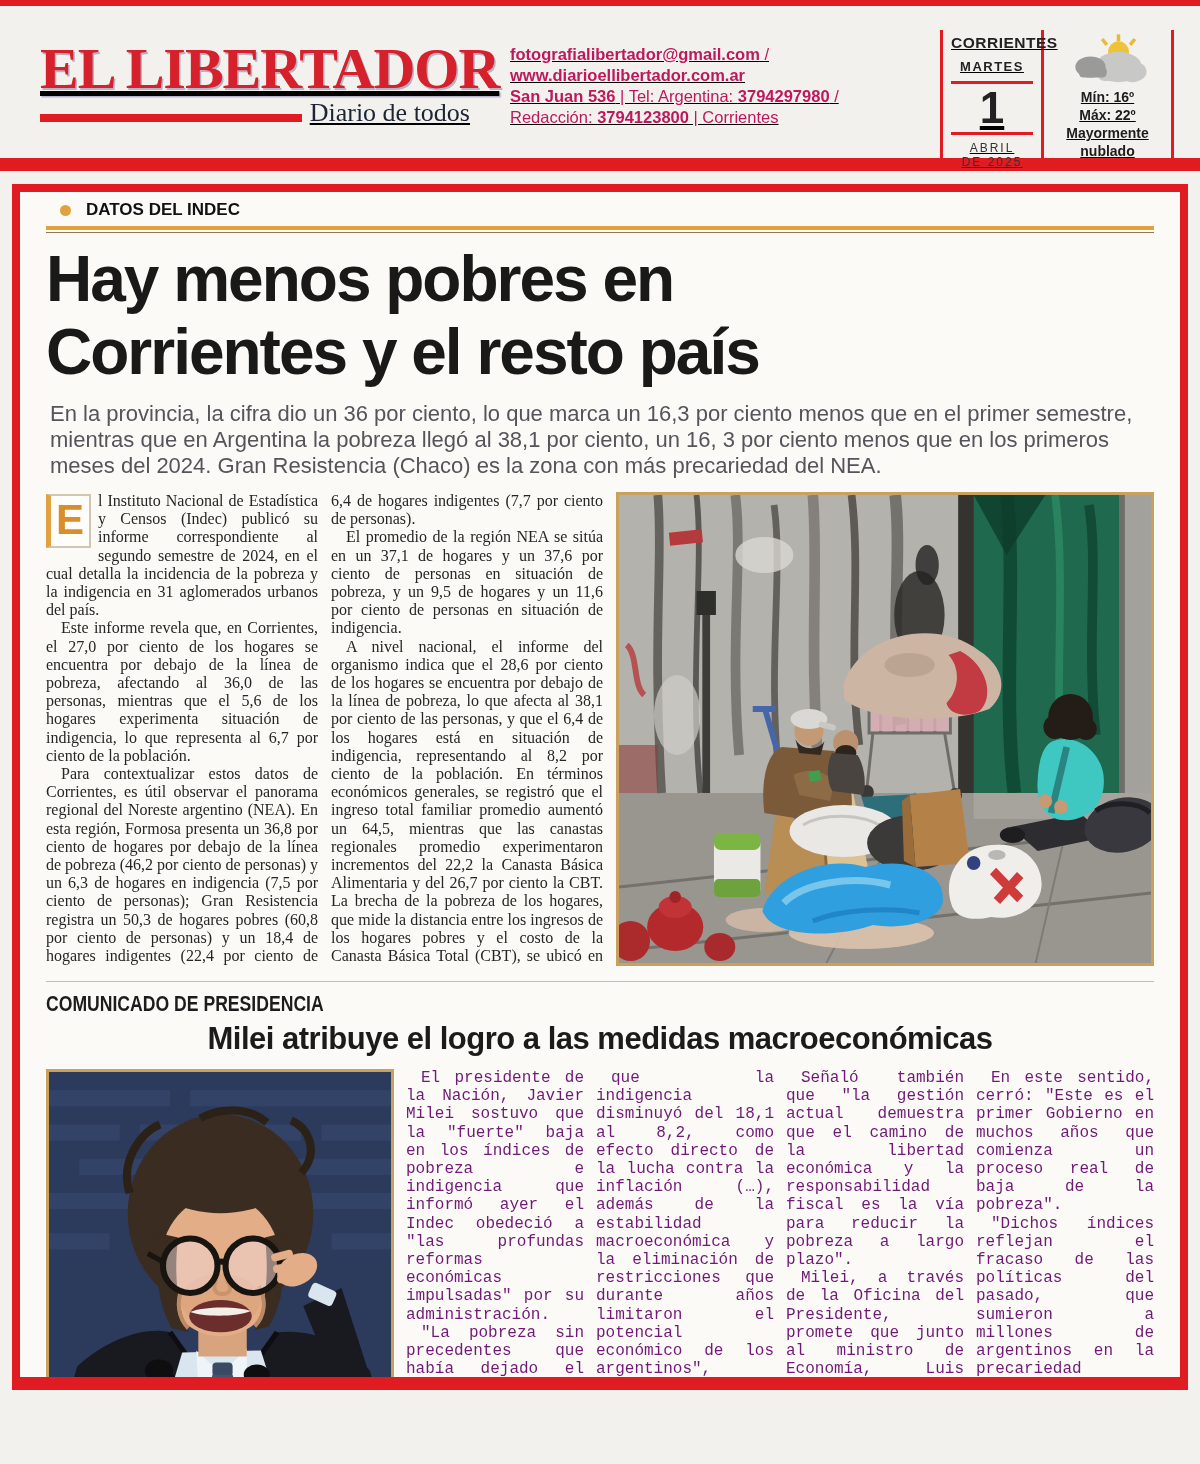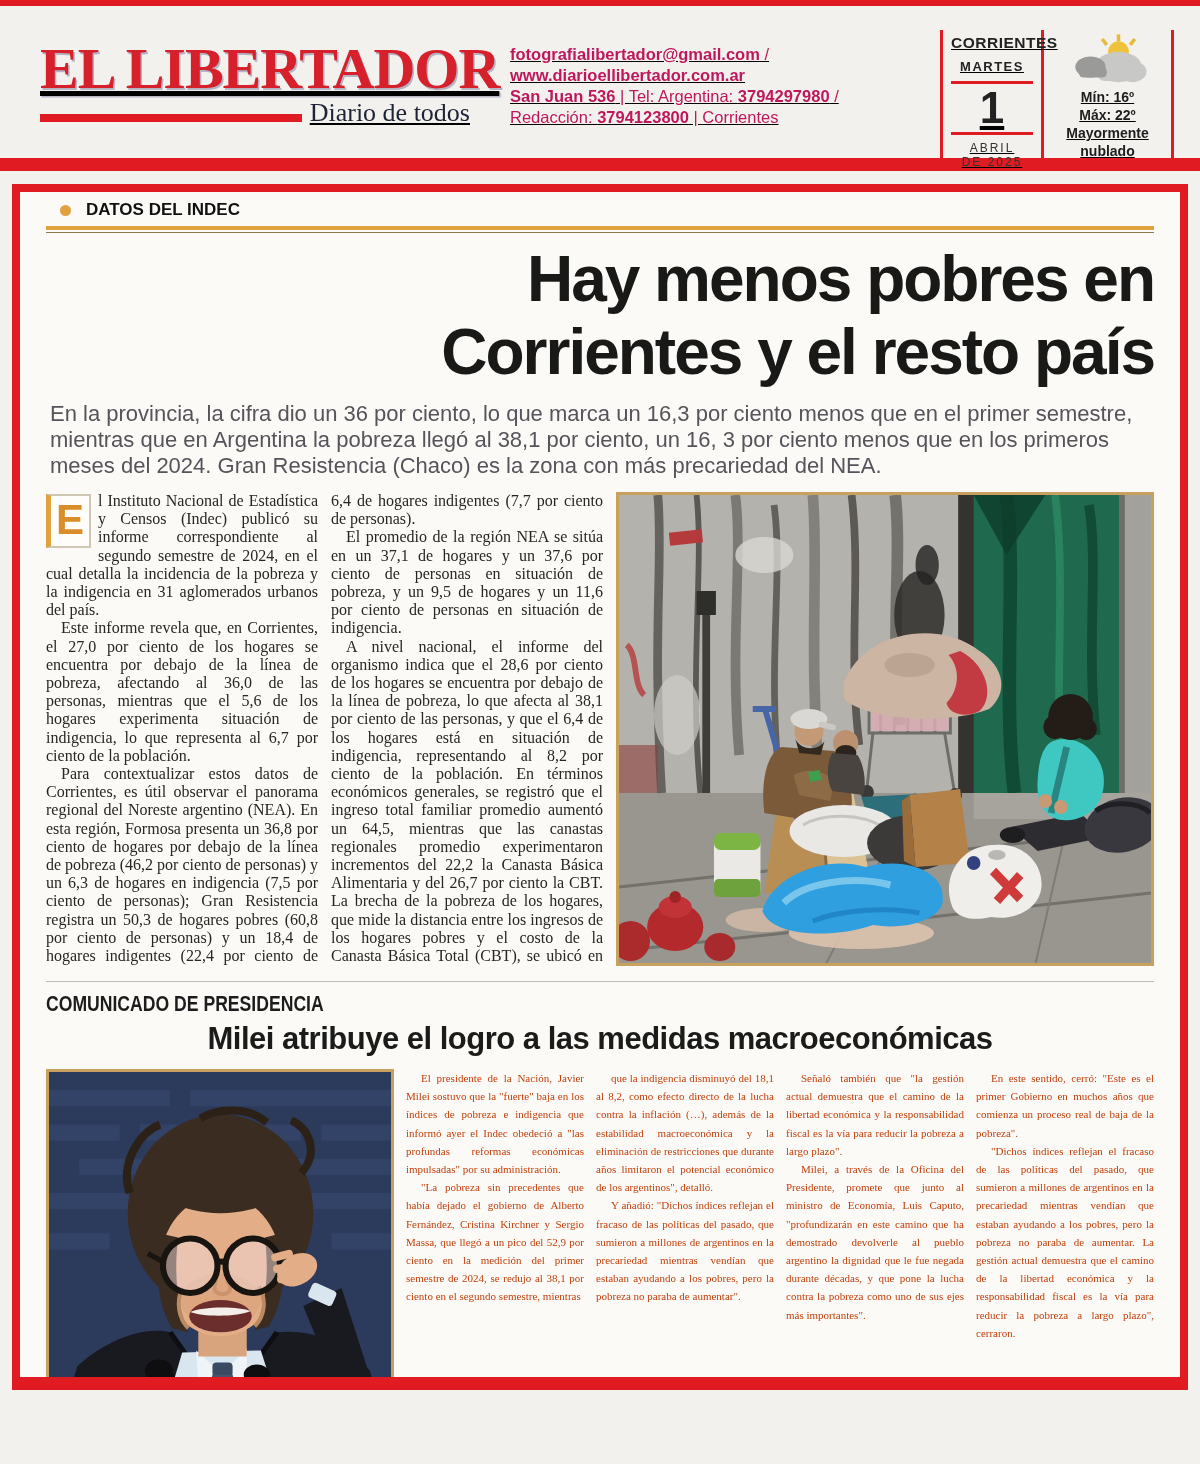--- a/index.html
+++ b/index.html
@@ -23,37 +23,37 @@
   .datebox .month,.datebox .year{font-size:12px;letter-spacing:2px;color:#333;}
   .weather{width:130px;border-right:3px solid #e01b22;margin-top:24px;height:134px;box-sizing:border-box;display:flex;flex-direction:column;align-items:center;padding-top:2px;}
   .weather .txt{font-weight:bold;font-size:14px;line-height:18px;color:#1d1d1d;text-align:right;}
   .header-band{height:13px;background:#e01b22;margin-top:0;}
   
   .main-box{margin:13px 12px 0 12px;box-sizing:border-box;height:1206px;background:#fbfaf7;border:8px solid #e01b22;border-bottom-width:13px;padding:4px 26px 8px 26px;overflow:hidden;}
   .kicker-row{display:flex;align-items:center;margin:4px 4px 0 14px;}
   .bullet{width:11px;height:11px;border-radius:50%;background:#e0a23e;margin-right:15px;}
   .kicker1{font-weight:bold;font-size:17px;color:#111;letter-spacing:0;}
   .rule-orange{height:2px;border-top:4px solid #e0a23e;border-bottom:1px solid #8d7a4a;margin-top:6px;}
-  .headline{text-align:right;font-weight:bold;font-size:64px;line-height:73px;letter-spacing:-2px;color:#191917;margin-top:10px;}
+  .headline{text-align:left;font-weight:bold;font-size:64px;line-height:73px;letter-spacing:-2px;color:#191917;margin-top:10px;}
   .lede{margin:12px 4px 0 4px;font-size:22px;line-height:26px;color:#55545a;}
   
   .article1{display:flex;gap:13px;margin-top:13px;height:474px;}
   .a1col{width:272px;overflow:hidden;font-family:"Liberation Serif","DejaVu Serif",serif;font-size:16px;line-height:18.2px;color:#262624;text-align:justify;}
   .a1col p,.a2col p{margin:0;text-indent:15px;}
   .a1col p.first{text-indent:0;}
   .dropcap{float:left;width:38px;height:50px;border:2px solid #cfc6b4;border-left:5px solid #e0a23e;background:#fffdf9;color:#d98d2b;font-weight:bold;font-size:42px;line-height:48px;text-align:center;margin:2px 7px 0 0;font-family:"Liberation Sans","DejaVu Sans",sans-serif;}
   .photo1{flex:1;border:3px solid #c9a15f;background:#888;overflow:hidden;}
   .photo1 svg,.photo2 svg{display:block;width:100%;height:100%;}
   
   .divider{border-top:1px solid #bdbdbd;margin:15px 0 9px 0;}
   .kicker2{font-weight:bold;font-size:22px;color:#1c1c1c;transform:scaleX(.8);transform-origin:left;white-space:nowrap;letter-spacing:0;}
   .headline2{text-align:center;font-weight:bold;font-size:31px;letter-spacing:-.5px;color:#1b1b19;margin-top:4px;}
   .article2{display:flex;gap:12px;margin-top:12px;height:348px;}
   .photo2{width:342px;border:3px solid #c9a15f;background:#223;overflow:hidden;flex:none;}
-  .a2col{flex:1;overflow:hidden;font-family:Liberation Serif, serif;font-size:11px;line-height:18.2px;color:#c2410c;text-align:justify;}
+  .a2col{flex:1;overflow:hidden;font-family:Liberation Mono, monospace;font-size:16px;line-height:18.2px;color:#701a75;text-align:justify;}
   .credit{text-align:right;font-size:9px;color:#9a9a9a;margin:5px 2px 0 0;letter-spacing:.5px;}
   .credit b{color:#555;letter-spacing:.8px;}
 </style>
 </head>
 <body>
 
 <div class="top-rule"></div>
 
 <header class="masthead">
   <div class="logo-block">

